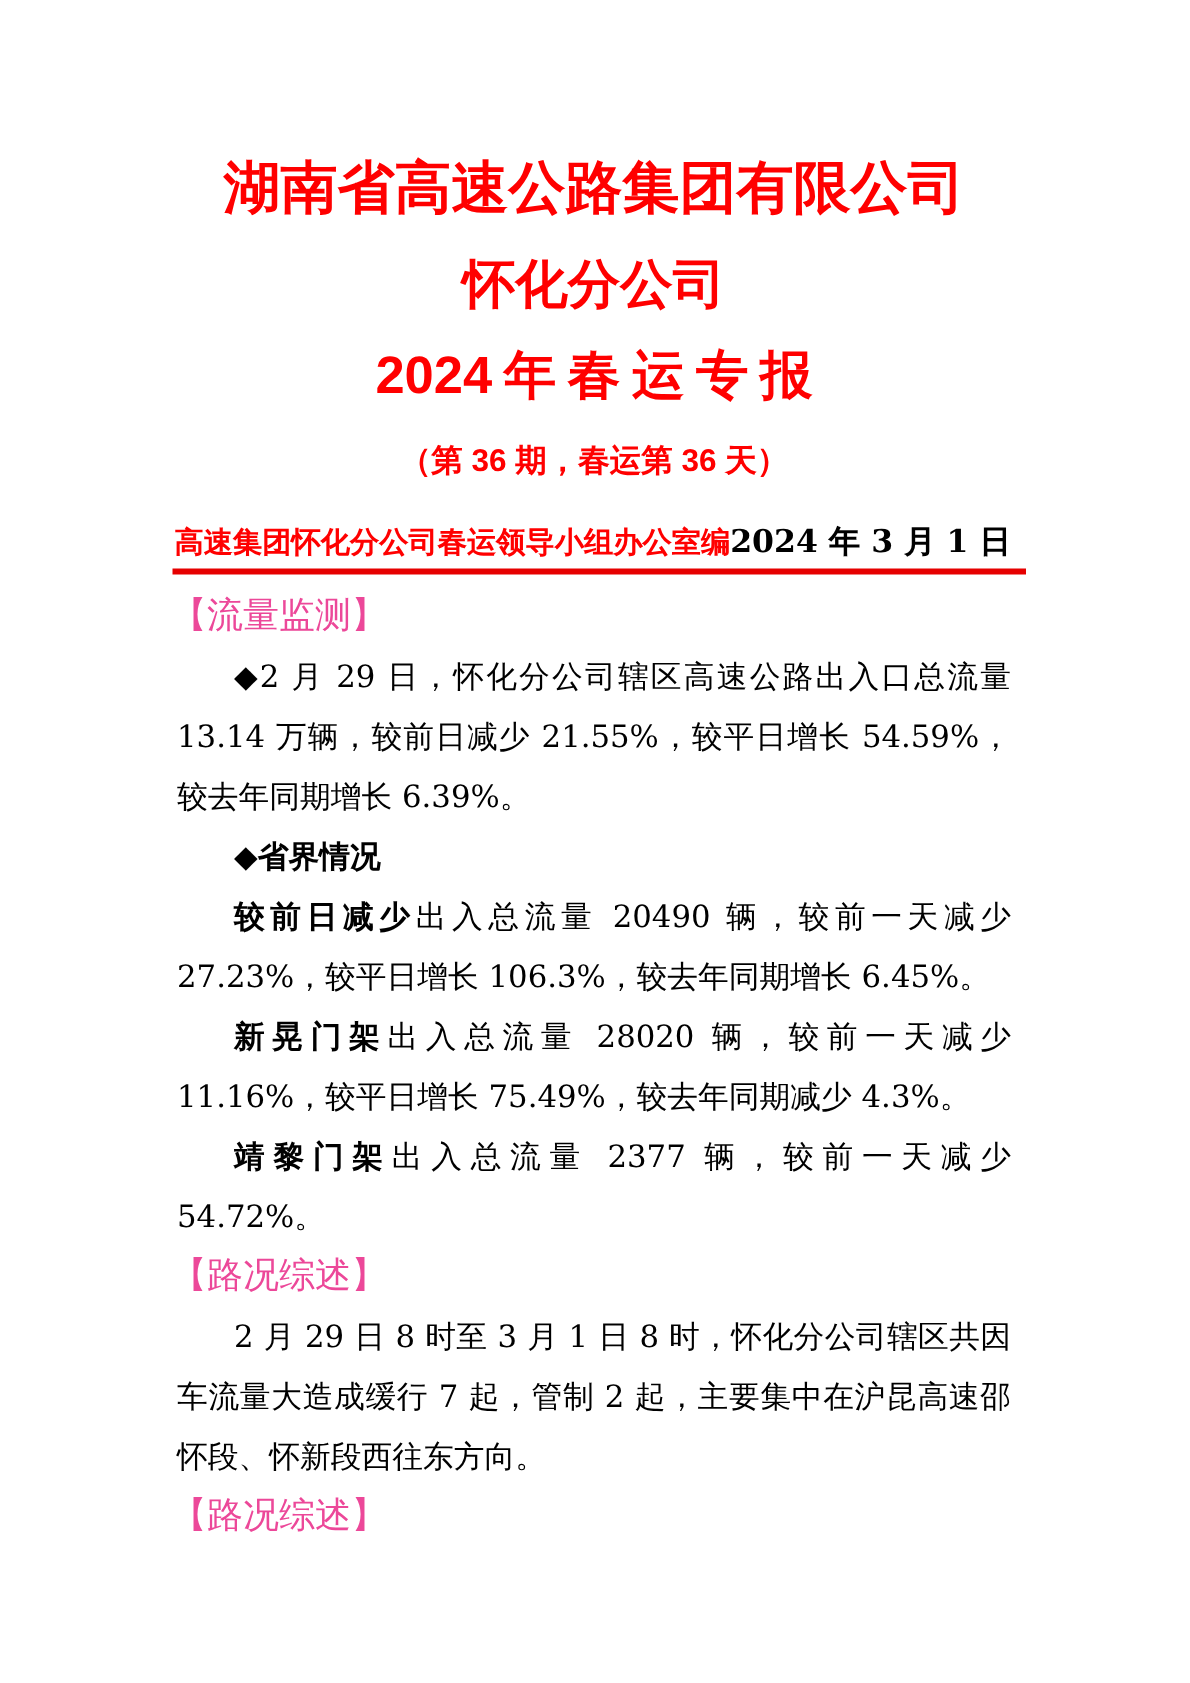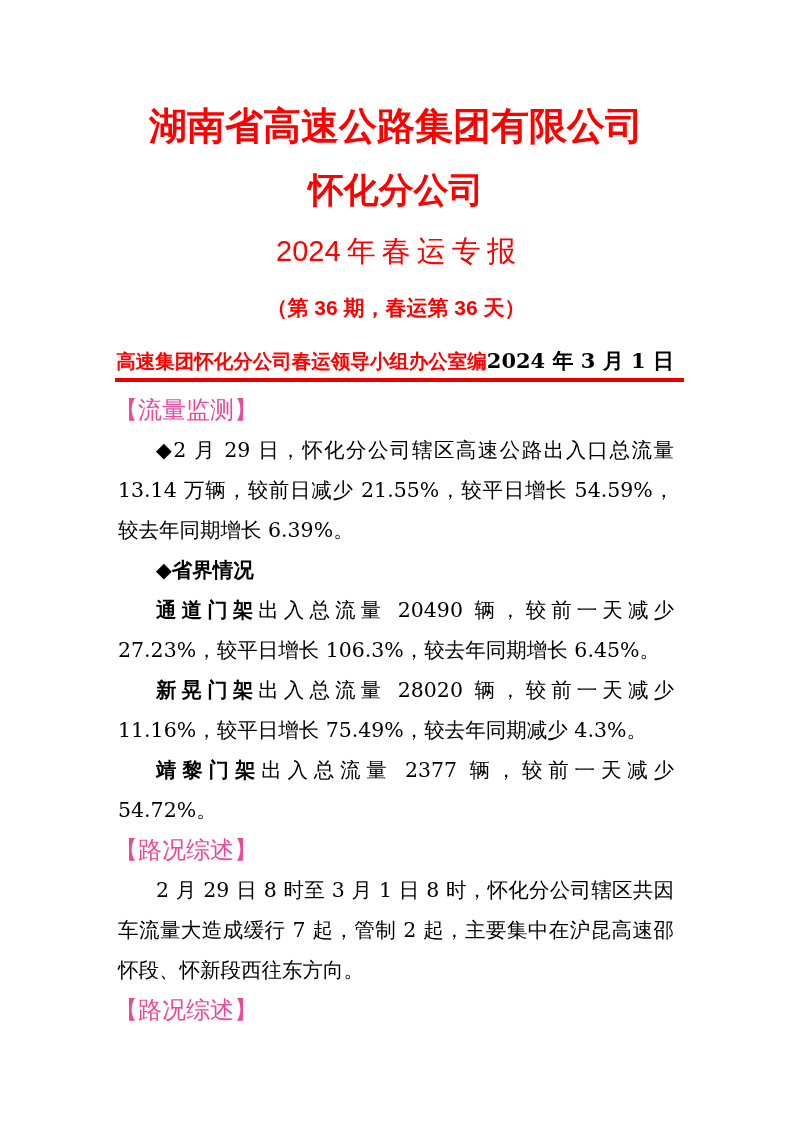--- a/index.html
+++ b/index.html
@@ -37,22 +37,22 @@
     font-family: "Liberation Sans", sans-serif;
     font-weight: bold;
     font-size: 35px;
     line-height: 40px;
   }
   .title-report {
     margin-top: 22px;
     text-align: center;
     color: #ff0000;
     font-family: "Liberation Sans", sans-serif;
-    font-weight: normal;
-    font-size: 29px;
+    font-weight: bold;
+    font-size: 35px;
     line-height: 38px;
     word-spacing: -2px;
   }
   .title-issue {
     margin-top: 26px;
     text-align: center;
     color: #ff0000;
     font-family: "Liberation Sans", sans-serif;
     font-weight: bold;
     font-size: 21px;
@@ -120,21 +120,21 @@
     <div class="masthead">
       <span class="masthead-editor">高速集团怀化分公司春运领导小组办公室编</span>
       <span class="masthead-date">2024 年 3 月 1 日</span>
     </div>
     <div class="rule"></div>
 
     <div class="docbody">
         <div class="sec">【流量监测】</div>
         <p class="para"><span class="lead">◆</span><span>2 月 29 日，怀化分公司辖区高速公路出入口总流量 13.14 万辆，较前日减少 21.55%，较平日增长 54.59%，较去年同期增长 6.39%。</span></p>
         <p class="para"><span class="lead b">◆省界情况</span></p>
-        <p class="para"><span class="lead b">通道门架</span><span>出入总流量 20490 辆，较前一天减少 27.23%，较平日增长 106.3%，较去年同期增长 6.45%。</span></p>
+        <p class="para"><span class="lead b">较前日减少</span><span>出入总流量 20490 辆，较前一天减少 27.23%，较平日增长 106.3%，较去年同期增长 6.45%。</span></p>
         <p class="para"><span class="lead b">新晃门架</span><span>出入总流量 28020 辆，较前一天减少 11.16%，较平日增长 75.49%，较去年同期减少 4.3%。</span></p>
         <p class="para"><span class="lead b">靖黎门架</span><span>出入总流量 2377 辆，较前一天减少 54.72%。</span></p>
         <div class="sec">【路况综述】</div>
         <p class="para"><span>2 月 29 日 8 时至 3 月 1 日 8 时，怀化分公司辖区共因车流量大造成缓行 7 起，管制 2 起，主要集中在沪昆高速邵怀段、怀新段西往东方向。</span></p>
         <div class="sec">【路况综述】</div>
       </div>
 
   </div>
 </div>
 

